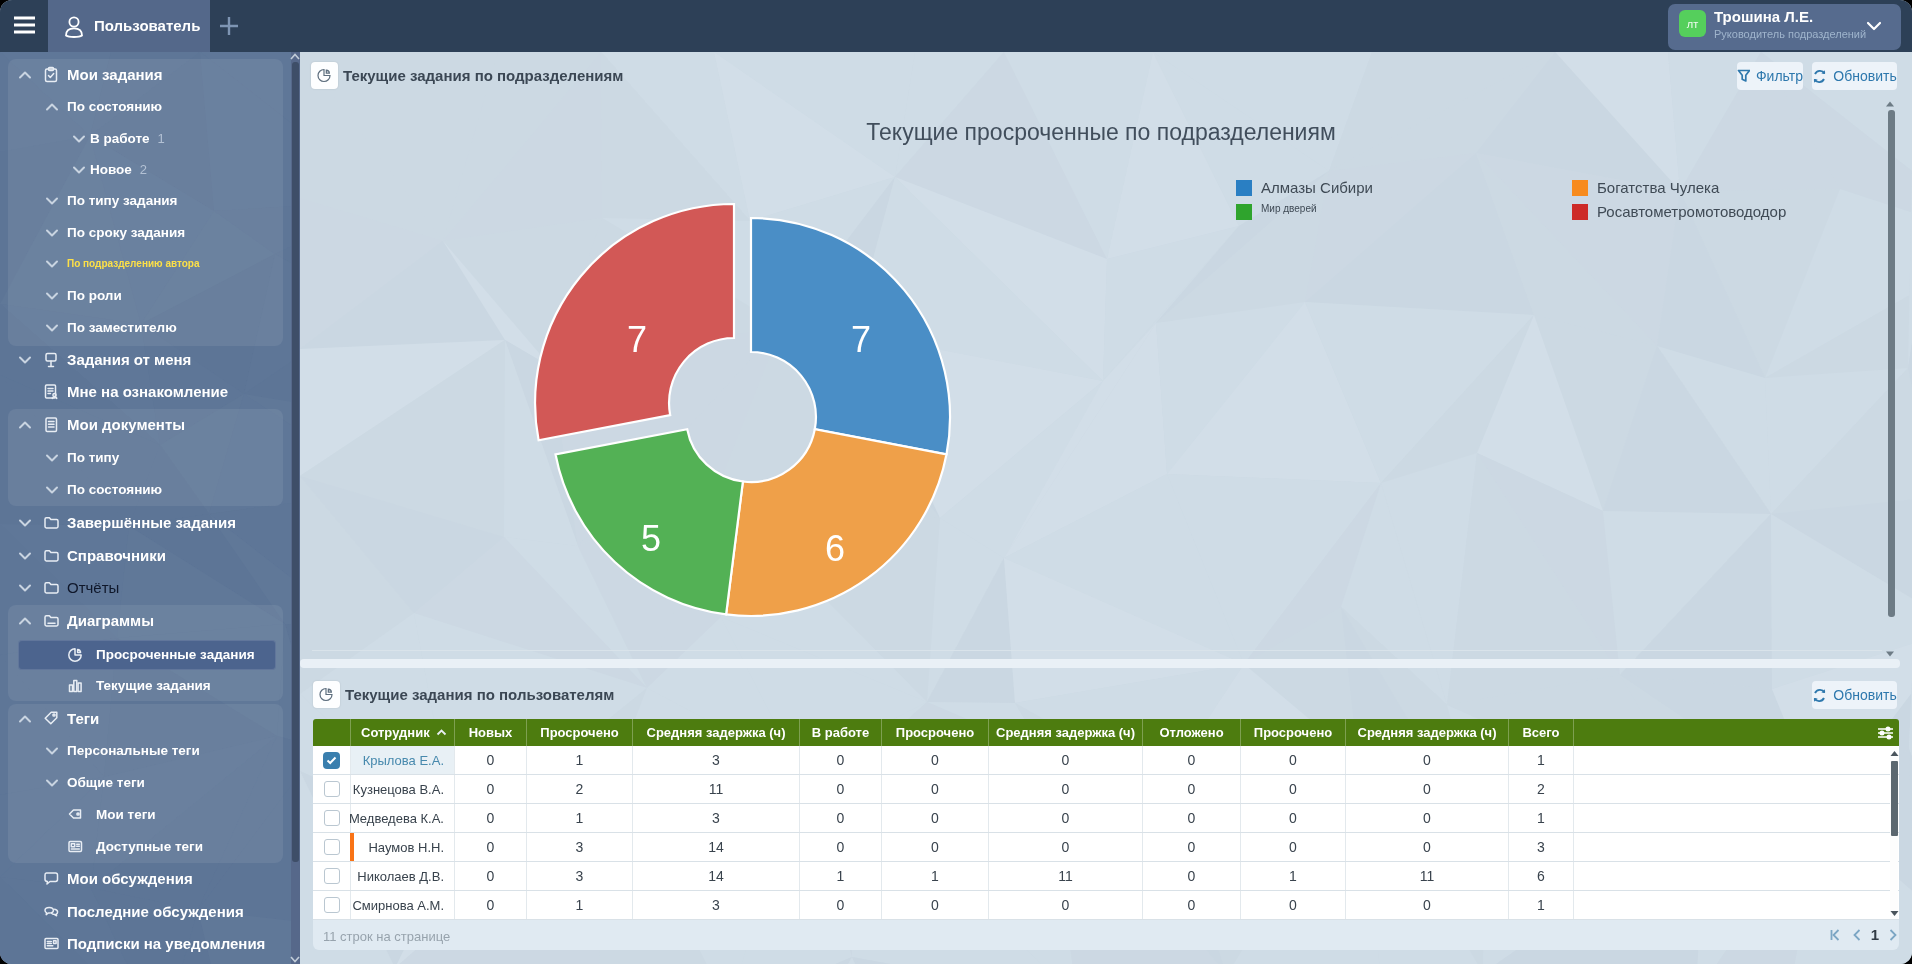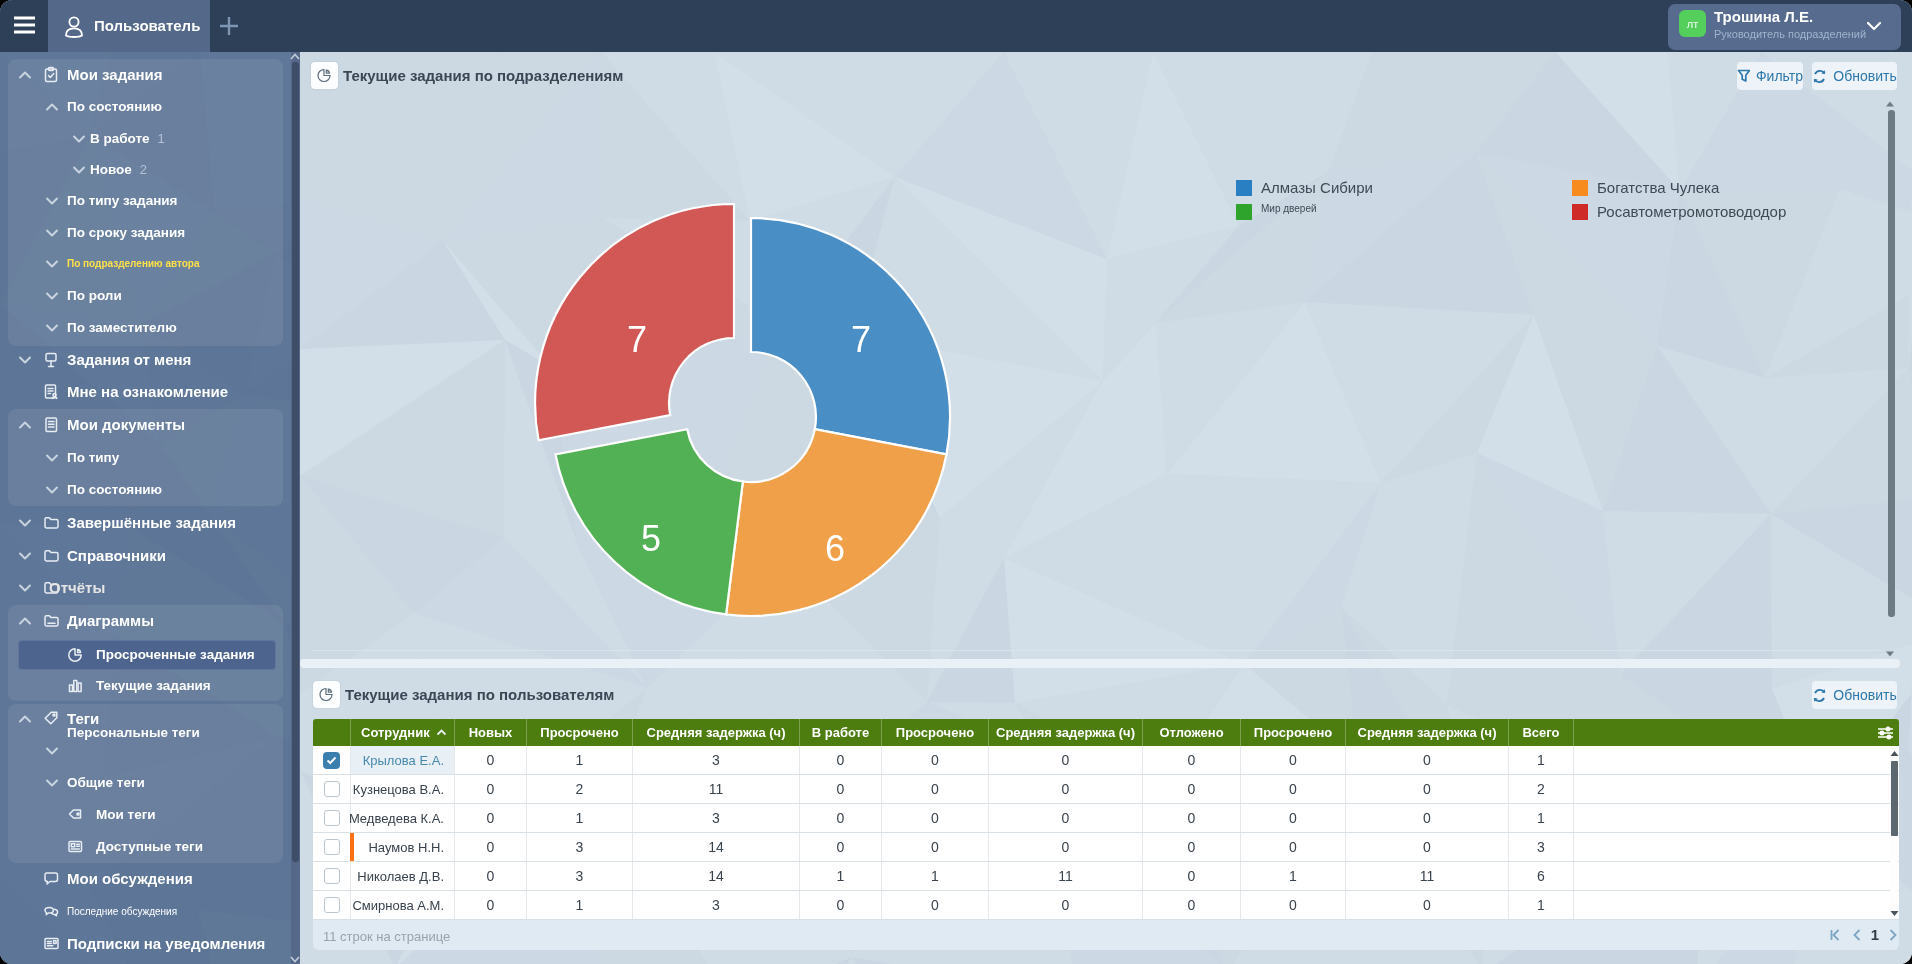--- a/index.html
+++ b/index.html
@@ -235,20 +235,21 @@
       <svg class="abs" style="left:0;top:0" width="1612" height="912" viewBox="300 52 1612 912">
         <path d="M751.0 218.0 A199.0 199.0 0 0 1 946.5 454.3 L814.8 429.2 A65.0 65.0 0 0 0 751.0 352.0 Z" fill="#4a8ec6" stroke="#ffffff" stroke-width="2.2"></path>
         <path d="M946.5 454.3 A199.0 199.0 0 0 1 726.1 614.4 L742.9 481.5 A65.0 65.0 0 0 0 814.8 429.2 Z" fill="#efa049" stroke="#ffffff" stroke-width="2.2"></path>
         <path d="M726.1 614.4 A199.0 199.0 0 0 1 555.5 454.3 L687.2 429.2 A65.0 65.0 0 0 0 742.9 481.5 Z" fill="#53b155" stroke="#ffffff" stroke-width="2.2"></path>
         <path d="M538.6 440.3 A199.0 199.0 0 0 1 734.0 204.0 L734.0 338.0 A65.0 65.0 0 0 0 670.2 415.2 Z" fill="#d25856" stroke="#ffffff" stroke-width="2.2"></path>
         <text x="861" y="339" font-size="36" fill="#ffffff" text-anchor="middle" dominant-baseline="central" font-family="Liberation Sans, sans-serif">7</text>
         <text x="835" y="548" font-size="36" fill="#ffffff" text-anchor="middle" dominant-baseline="central" font-family="Liberation Sans, sans-serif">6</text>
         <text x="651" y="538" font-size="36" fill="#ffffff" text-anchor="middle" dominant-baseline="central" font-family="Liberation Sans, sans-serif">5</text>
         <text x="637" y="339" font-size="36" fill="#ffffff" text-anchor="middle" dominant-baseline="central" font-family="Liberation Sans, sans-serif">7</text>
       </svg>
+      <div class="abs" style="left:321px;top:67px;width:960px;text-align:center;font-size:23px;color:#414e5c">Текущие просроченные по подразделениям</div>
       <div class="abs" style="left:936px;top:128px;width:16px;height:16px;background:#2a7fc3"></div>
       <div class="abs" style="left:961px;top:127px;font-size:15px;color:#3f4a55">Алмазы Сибири</div>
       <div class="abs" style="left:936px;top:152px;width:16px;height:16px;background:#2fa42d"></div>
       <div class="abs" style="left:961px;top:151px;font-size:10px;color:#3f4a55">Мир дверей</div>
       <div class="abs" style="left:1272px;top:128px;width:16px;height:16px;background:#f78b1e"></div>
       <div class="abs" style="left:1297px;top:127px;font-size:15px;color:#3f4a55">Богатства Чулека</div>
       <div class="abs" style="left:1272px;top:152px;width:16px;height:16px;background:#cd2a28"></div>
       <div class="abs" style="left:1297px;top:151px;font-size:15px;color:#3f4a55">Росавтометромотовододор</div>
       <svg class="abs" style="left:1585px;top:48px" width="10" height="8">
         <path d="M1 6.5 L5 1.5 L9 6.5" fill="#6d7b85"></path>
@@ -616,31 +617,31 @@
       <div class="abs" style="left:67px;top:202px;height:20px;line-height:20px;font-size:10px;font-weight:700;color:#fde047;white-space:nowrap">По подразделению автора</div>
       <div class="abs" style="left:67px;top:234px;height:20px;line-height:20px;font-size:13.5px;font-weight:700;color:#ffffff;white-space:nowrap">По роли</div>
       <div class="abs" style="left:67px;top:266px;height:20px;line-height:20px;font-size:13.5px;font-weight:700;color:#ffffff;white-space:nowrap">По заместителю</div>
       <div class="abs" style="left:67px;top:298px;height:20px;line-height:20px;font-size:15px;font-weight:700;color:#ffffff;white-space:nowrap">Задания от меня</div>
       <div class="abs" style="left:67px;top:330px;height:20px;line-height:20px;font-size:15px;font-weight:700;color:#ffffff;white-space:nowrap">Мне на ознакомление</div>
       <div class="abs" style="left:67px;top:363px;height:20px;line-height:20px;font-size:15px;font-weight:700;color:#ffffff;white-space:nowrap">Мои документы</div>
       <div class="abs" style="left:67px;top:396px;height:20px;line-height:20px;font-size:13.5px;font-weight:700;color:#ffffff;white-space:nowrap">По типу</div>
       <div class="abs" style="left:67px;top:428px;height:20px;line-height:20px;font-size:13.5px;font-weight:700;color:#ffffff;white-space:nowrap">По состоянию</div>
       <div class="abs" style="left:67px;top:461px;height:20px;line-height:20px;font-size:15px;font-weight:700;color:#ffffff;white-space:nowrap">Завершённые задания</div>
       <div class="abs" style="left:67px;top:494px;height:20px;line-height:20px;font-size:15px;font-weight:700;color:#ffffff;white-space:nowrap">Справочники</div>
-      <div class="abs" style="left:49px;top:526px;height:20px;line-height:20px;font-size:15px;font-weight:700;color:#e5e5e5;white-space:nowrap">Отчёты</div>
+      <div class="abs" style="left:67px;top:526px;height:20px;line-height:20px;font-size:15px;font-weight:400;color:#0f172a;white-space:nowrap">Отчёты</div>
       <div class="abs" style="left:67px;top:559px;height:20px;line-height:20px;font-size:15px;font-weight:700;color:#ffffff;white-space:nowrap">Диаграммы</div>
       <div class="abs" style="left:96px;top:593px;height:20px;line-height:20px;font-size:13.5px;font-weight:700;color:#ffffff;white-space:nowrap">Просроченные задания</div>
       <div class="abs" style="left:96px;top:624px;height:20px;line-height:20px;font-size:13.5px;font-weight:700;color:#ffffff;white-space:nowrap">Текущие задания</div>
       <div class="abs" style="left:67px;top:657px;height:20px;line-height:20px;font-size:15px;font-weight:700;color:#ffffff;white-space:nowrap">Теги</div>
-      <div class="abs" style="left:67px;top:671px;height:20px;line-height:20px;font-size:13.5px;font-weight:700;color:#ffffff;white-space:nowrap">Персональные теги</div>
+      <div class="abs" style="left:67px;top:689px;height:20px;line-height:20px;font-size:13.5px;font-weight:700;color:#ffffff;white-space:nowrap">Персональные теги</div>
       <div class="abs" style="left:67px;top:721px;height:20px;line-height:20px;font-size:13.5px;font-weight:700;color:#ffffff;white-space:nowrap">Общие теги</div>
       <div class="abs" style="left:96px;top:753px;height:20px;line-height:20px;font-size:13.5px;font-weight:700;color:#ffffff;white-space:nowrap">Мои теги</div>
       <div class="abs" style="left:96px;top:785px;height:20px;line-height:20px;font-size:13.5px;font-weight:700;color:#ffffff;white-space:nowrap">Доступные теги</div>
       <div class="abs" style="left:67px;top:817px;height:20px;line-height:20px;font-size:15px;font-weight:700;color:#ffffff;white-space:nowrap">Мои обсуждения</div>
-      <div class="abs" style="left:67px;top:850px;height:20px;line-height:20px;font-size:10px;font-weight:400;color:#ffffff;white-space:nowrap">Последние обсуждения</div>
+      <div class="abs" style="left:67px;top:850px;height:20px;line-height:20px;font-size:15px;font-weight:700;color:#ffffff;white-space:nowrap">Последние обсуждения</div>
       <div class="abs" style="left:67px;top:882px;height:20px;line-height:20px;font-size:15px;font-weight:700;color:#ffffff;white-space:nowrap">Подписки на уведомления</div>
       <div class="abs" style="left:291px;top:0;width:9px;height:912px;background:#56688a"></div>
       <div class="abs" style="left:292px;top:10px;width:7px;height:800px;background:#3e4e68;border-radius:3px"></div>
       <svg class="abs" style="left:290px;top:1px" width="10" height="8">
         <path d="M1 6 L5 1.5 L9 6" fill="none" stroke="#c2cdd9" stroke-width="1.6"></path>
       </svg>
       <svg class="abs" style="left:290px;top:903px" width="10" height="8">
         <path d="M1 2 L5 6.5 L9 2" fill="none" stroke="#c2cdd9" stroke-width="1.6"></path>
       </svg>
     </div>

